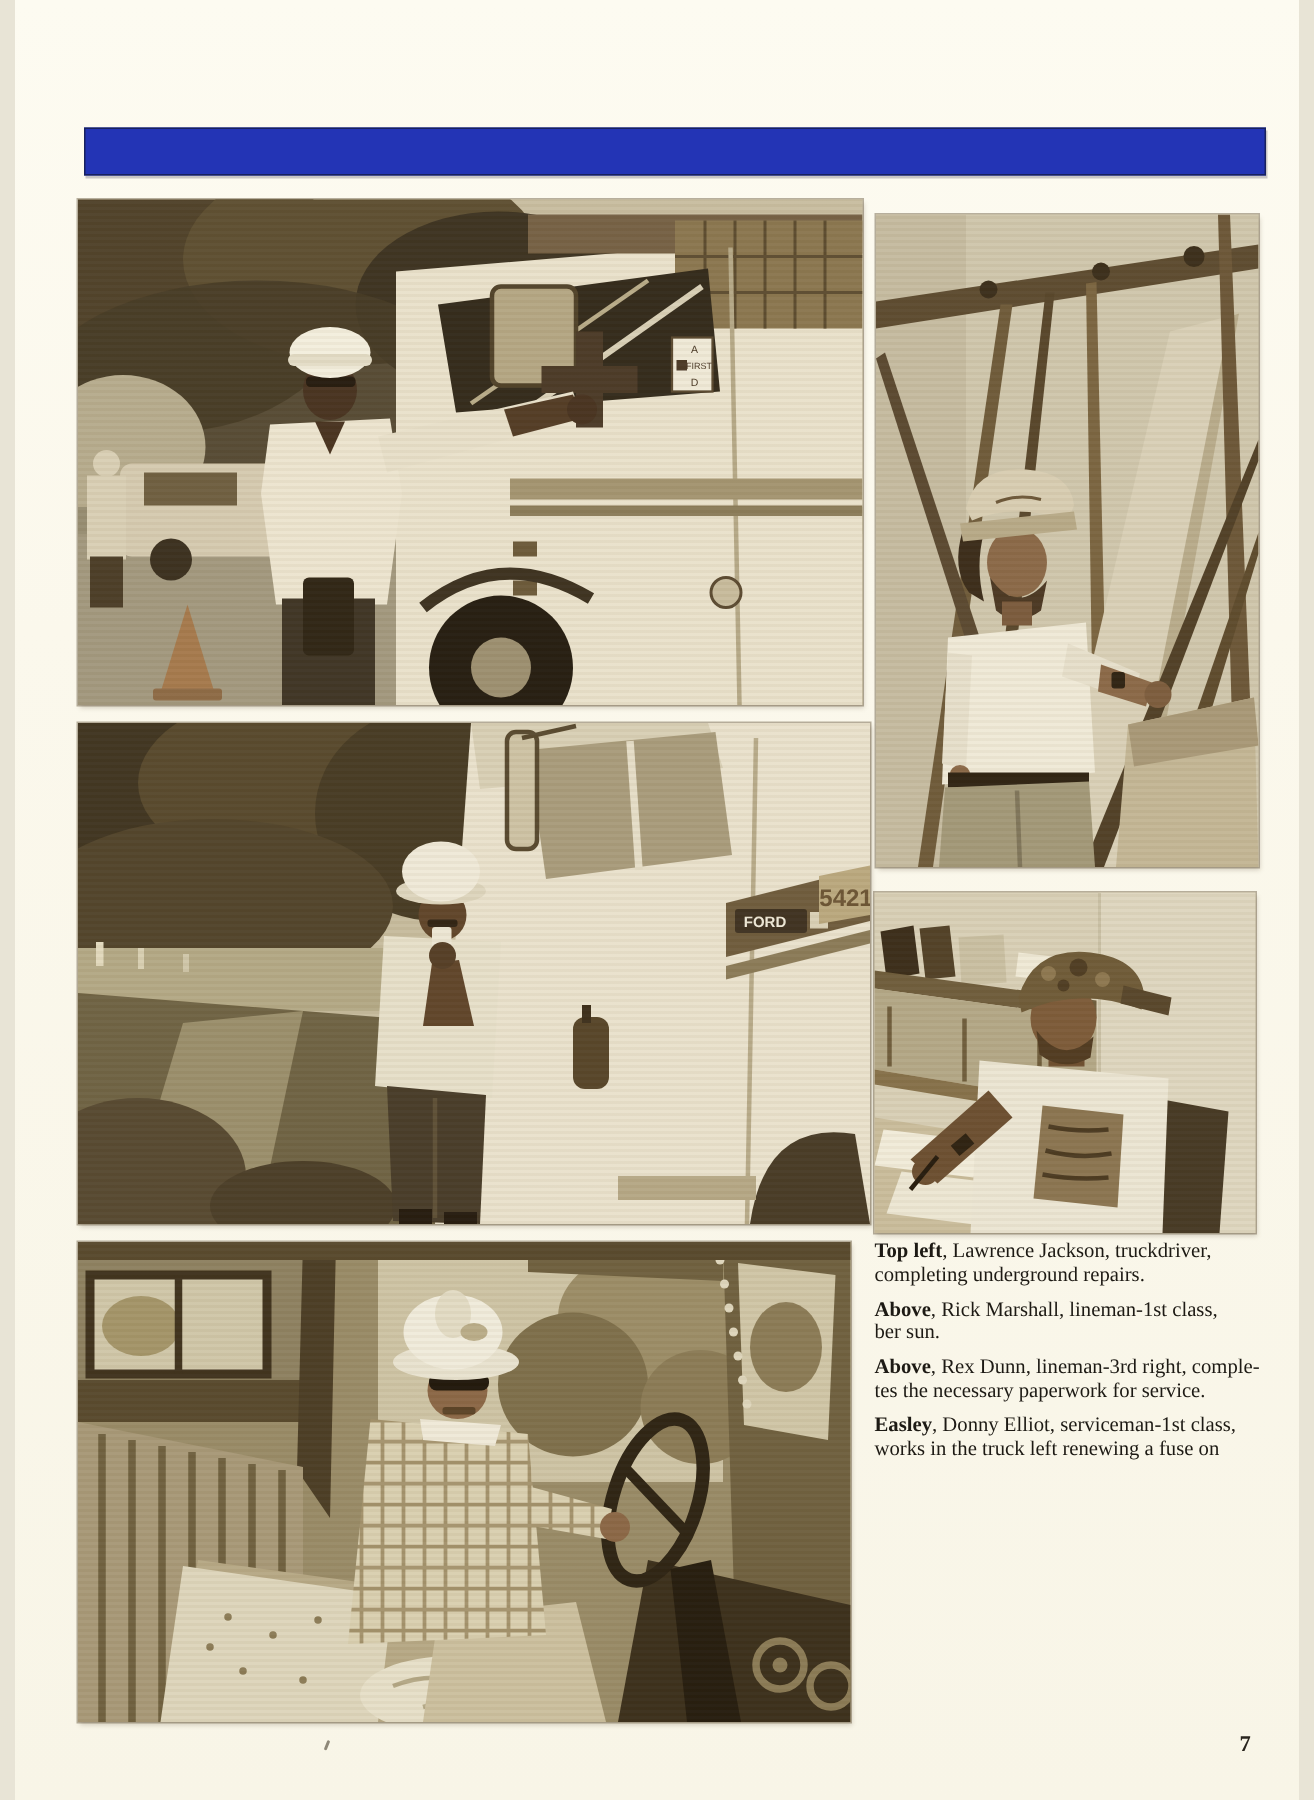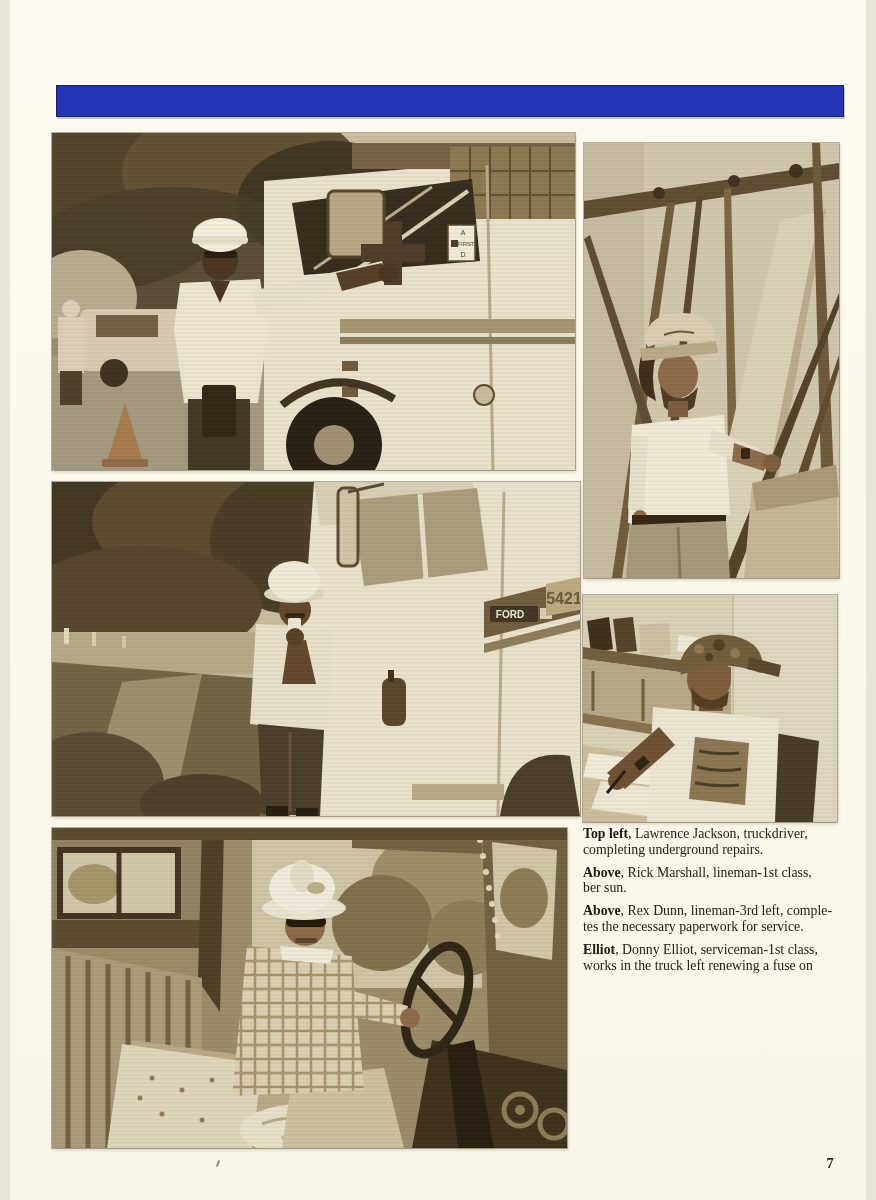--- a/index.html
+++ b/index.html
@@ -303,25 +303,25 @@
   <div class="captions">
     <p>
       <span class="cap-line"><strong>Top left</strong><span>, Lawrence Jackson, truckdriver,</span></span>
       <span class="cap-line">completing underground repairs.</span>
     </p>
     <p>
       <span class="cap-line"><strong>Above</strong><span>, Rick Marshall, lineman-1st class,</span></span>
       <span class="cap-line">ber sun.</span>
     </p>
     <p>
-      <span class="cap-line"><strong>Above</strong><span>, Rex Dunn, lineman-3rd left, comple-</span></span>
+      <span class="cap-line"><strong>Above</strong><span>, Rex Dunn, lineman-3rd right, comple-</span></span>
       <span class="cap-line">tes the necessary paperwork for service.</span>
     </p>
     <p>
-      <span class="cap-line"><strong>Elliot</strong><span>, Donny Elliot, serviceman-1st class,</span></span>
+      <span class="cap-line"><strong>Easley</strong><span>, Donny Elliot, serviceman-1st class,</span></span>
       <span class="cap-line">works in the truck left renewing a fuse on</span>
     </p>
   </div>
 
   <div class="speck"></div>
 
   <div class="page-number">7</div>
 
 </div>
 

